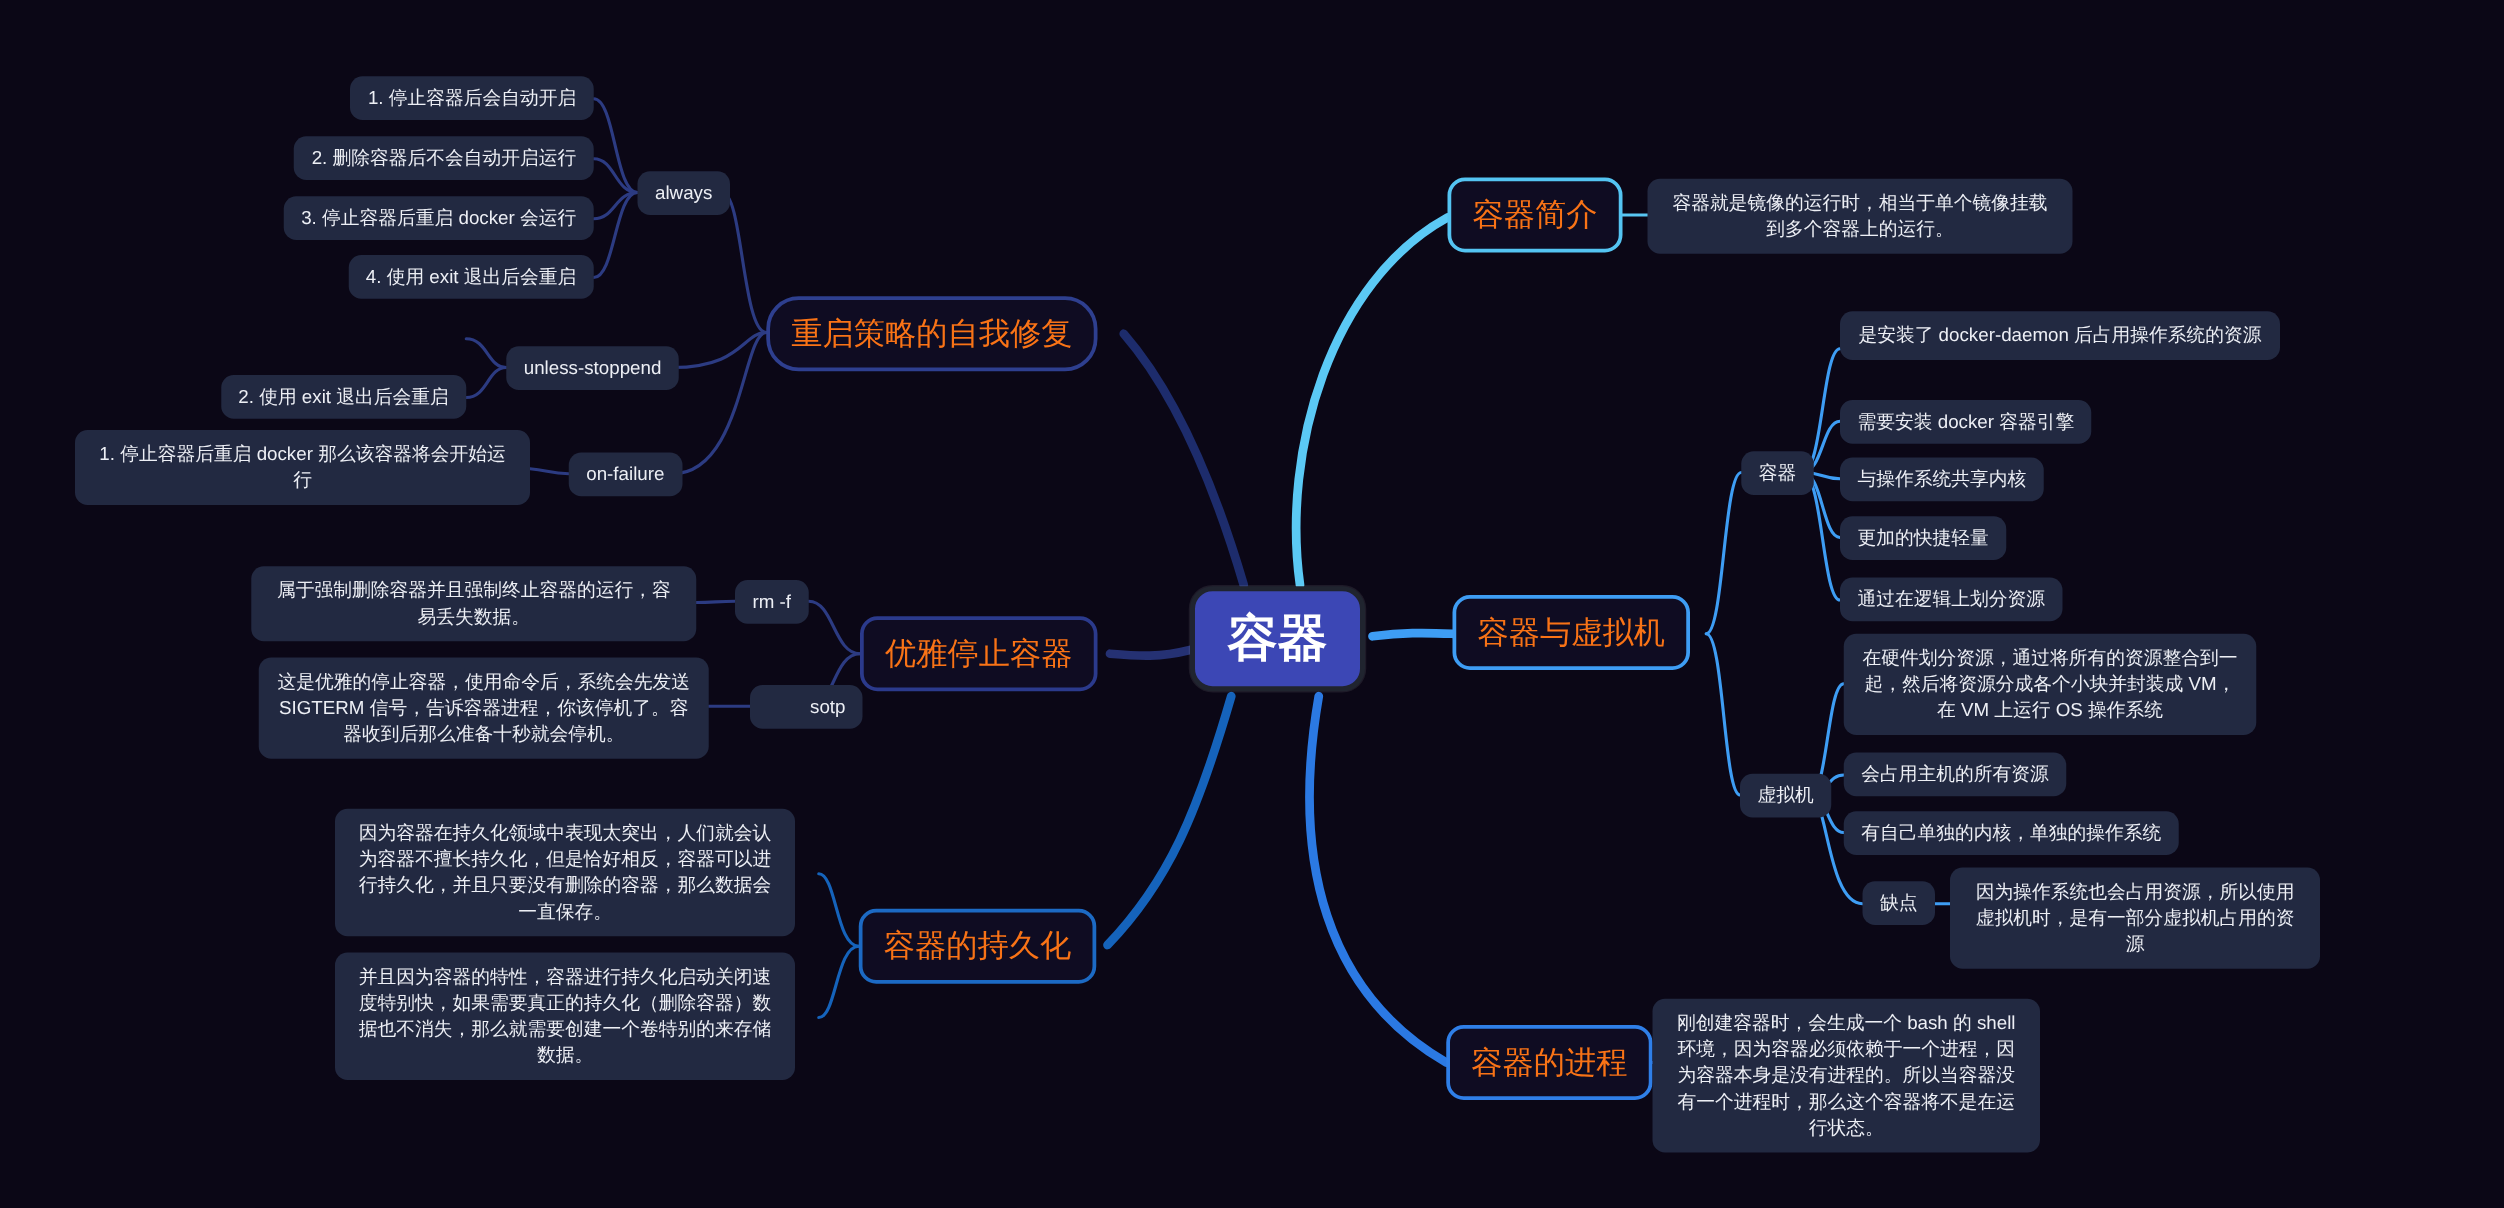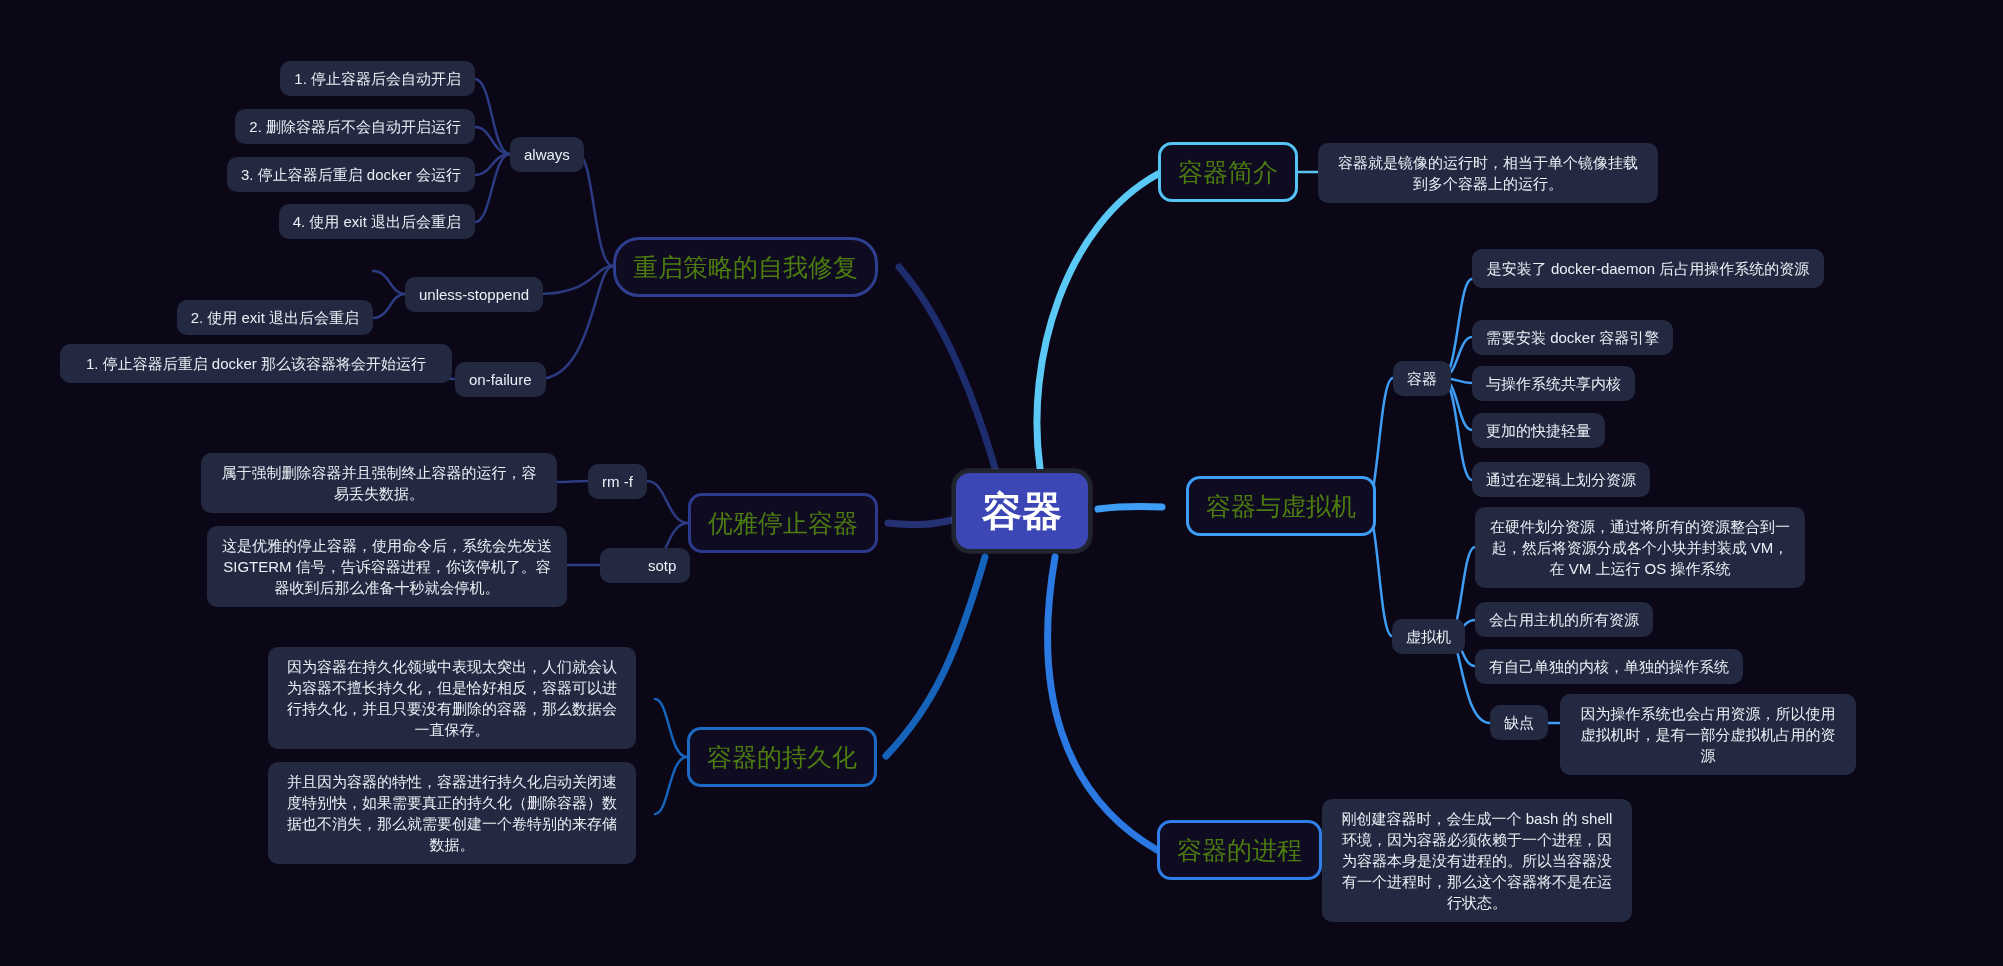--- a/index.html
+++ b/index.html
@@ -17,30 +17,30 @@
     position:absolute; box-sizing:border-box;
     background:#222941; color:#EDEFF5;
     font-size:15px; line-height:21px;
     padding:7px 14px; border-radius:10px;
     white-space:nowrap; text-align:center;
   }
   .leaf.multi { white-space:normal; padding:9px 14px; }
 
   .topic {
     position:absolute; box-sizing:border-box;
-    background:#0F0C22; color:#4d7c0f;
+    background:#0F0C22; color:#f97316;
     font-size:25px; line-height:32px;
     padding:11px 17px; border-radius:14px;
     border:3px solid #2E3F8F; white-space:nowrap;
   }
   .topic.b-restart     { border-color:#2E3F8F; }
   .topic.b-graceful    { border-color:#2B3A8C; }
   .topic.b-persistence { border-color:#1C6AC4; }
   .topic.b-intro       { border-color:#54C4F2; }
-  .topic.b-vs          { border-color:#3E9DF4;margin-left:24px; }
+  .topic.b-vs          { border-color:#3E9DF4; }
   .topic.b-process     { border-color:#2F7FE8; }
 
   .central {
     position:absolute; box-sizing:border-box;
     left:952px; top:469px;
     background:#3C47B5; color:#FFFFFF;
     border:4px solid #20242F; border-radius:18px;
     font-size:40px; line-height:46px; font-weight:bold;
     padding:15px 26px; white-space:nowrap;
     box-shadow:0 0 0 1px rgba(255,255,255,0.08);
@@ -104,21 +104,21 @@
   <div class="leaf" style="left:510px; top:137px;">always</div>
   <div class="leaf" style="right:1528px; top:61px;">1. 停止容器后会自动开启</div>
   <div class="leaf" style="right:1528px; top:109px;">2. 删除容器后不会自动开启运行</div>
   <div class="leaf" style="right:1528px; top:157px;">3. 停止容器后重启 docker 会运行</div>
   <div class="leaf" style="right:1528px; top:204px;">4. 使用 exit 退出后会重启</div>
 
   <div class="leaf" style="left:405px; top:277px;">unless-stoppend</div>
   <div class="leaf" style="right:1630px; top:300px;">2. 使用 exit 退出后会重启</div>
 
   <div class="leaf" style="left:455px; top:362px;">on-failure</div>
-  <div class="leaf multi" style="left:60px; top:344px; width:392px;">1. 停止容器后重启 docker 那么该容器将会开始运行</div>
+  <div class="leaf multi" style="left:60px; top:344px; width:364px;">1. 停止容器后重启 docker 那么该容器将会开始运行</div>
 
   <div class="topic b-graceful" style="left:688px; top:493px;">优雅停止容器</div>
 
   <div class="leaf" style="left:588px; top:464px;">rm -f</div>
   <div class="leaf multi" style="right:1446px; top:453px; width:356px;">属于强制删除容器并且强制终止容器的运行，容易丢失数据。</div>
 
   <div class="leaf" style="left:600px; top:548px;padding-left:48px;">sotp</div>
   <div class="leaf multi" style="right:1436px; top:526px; width:360px;">这是优雅的停止容器，使用命令后，系统会先发送 SIGTERM 信号，告诉容器进程，你该停机了。容器收到后那么准备十秒就会停机。</div>
 
   <div class="topic b-persistence" style="left:687px; top:727px;">容器的持久化</div>

